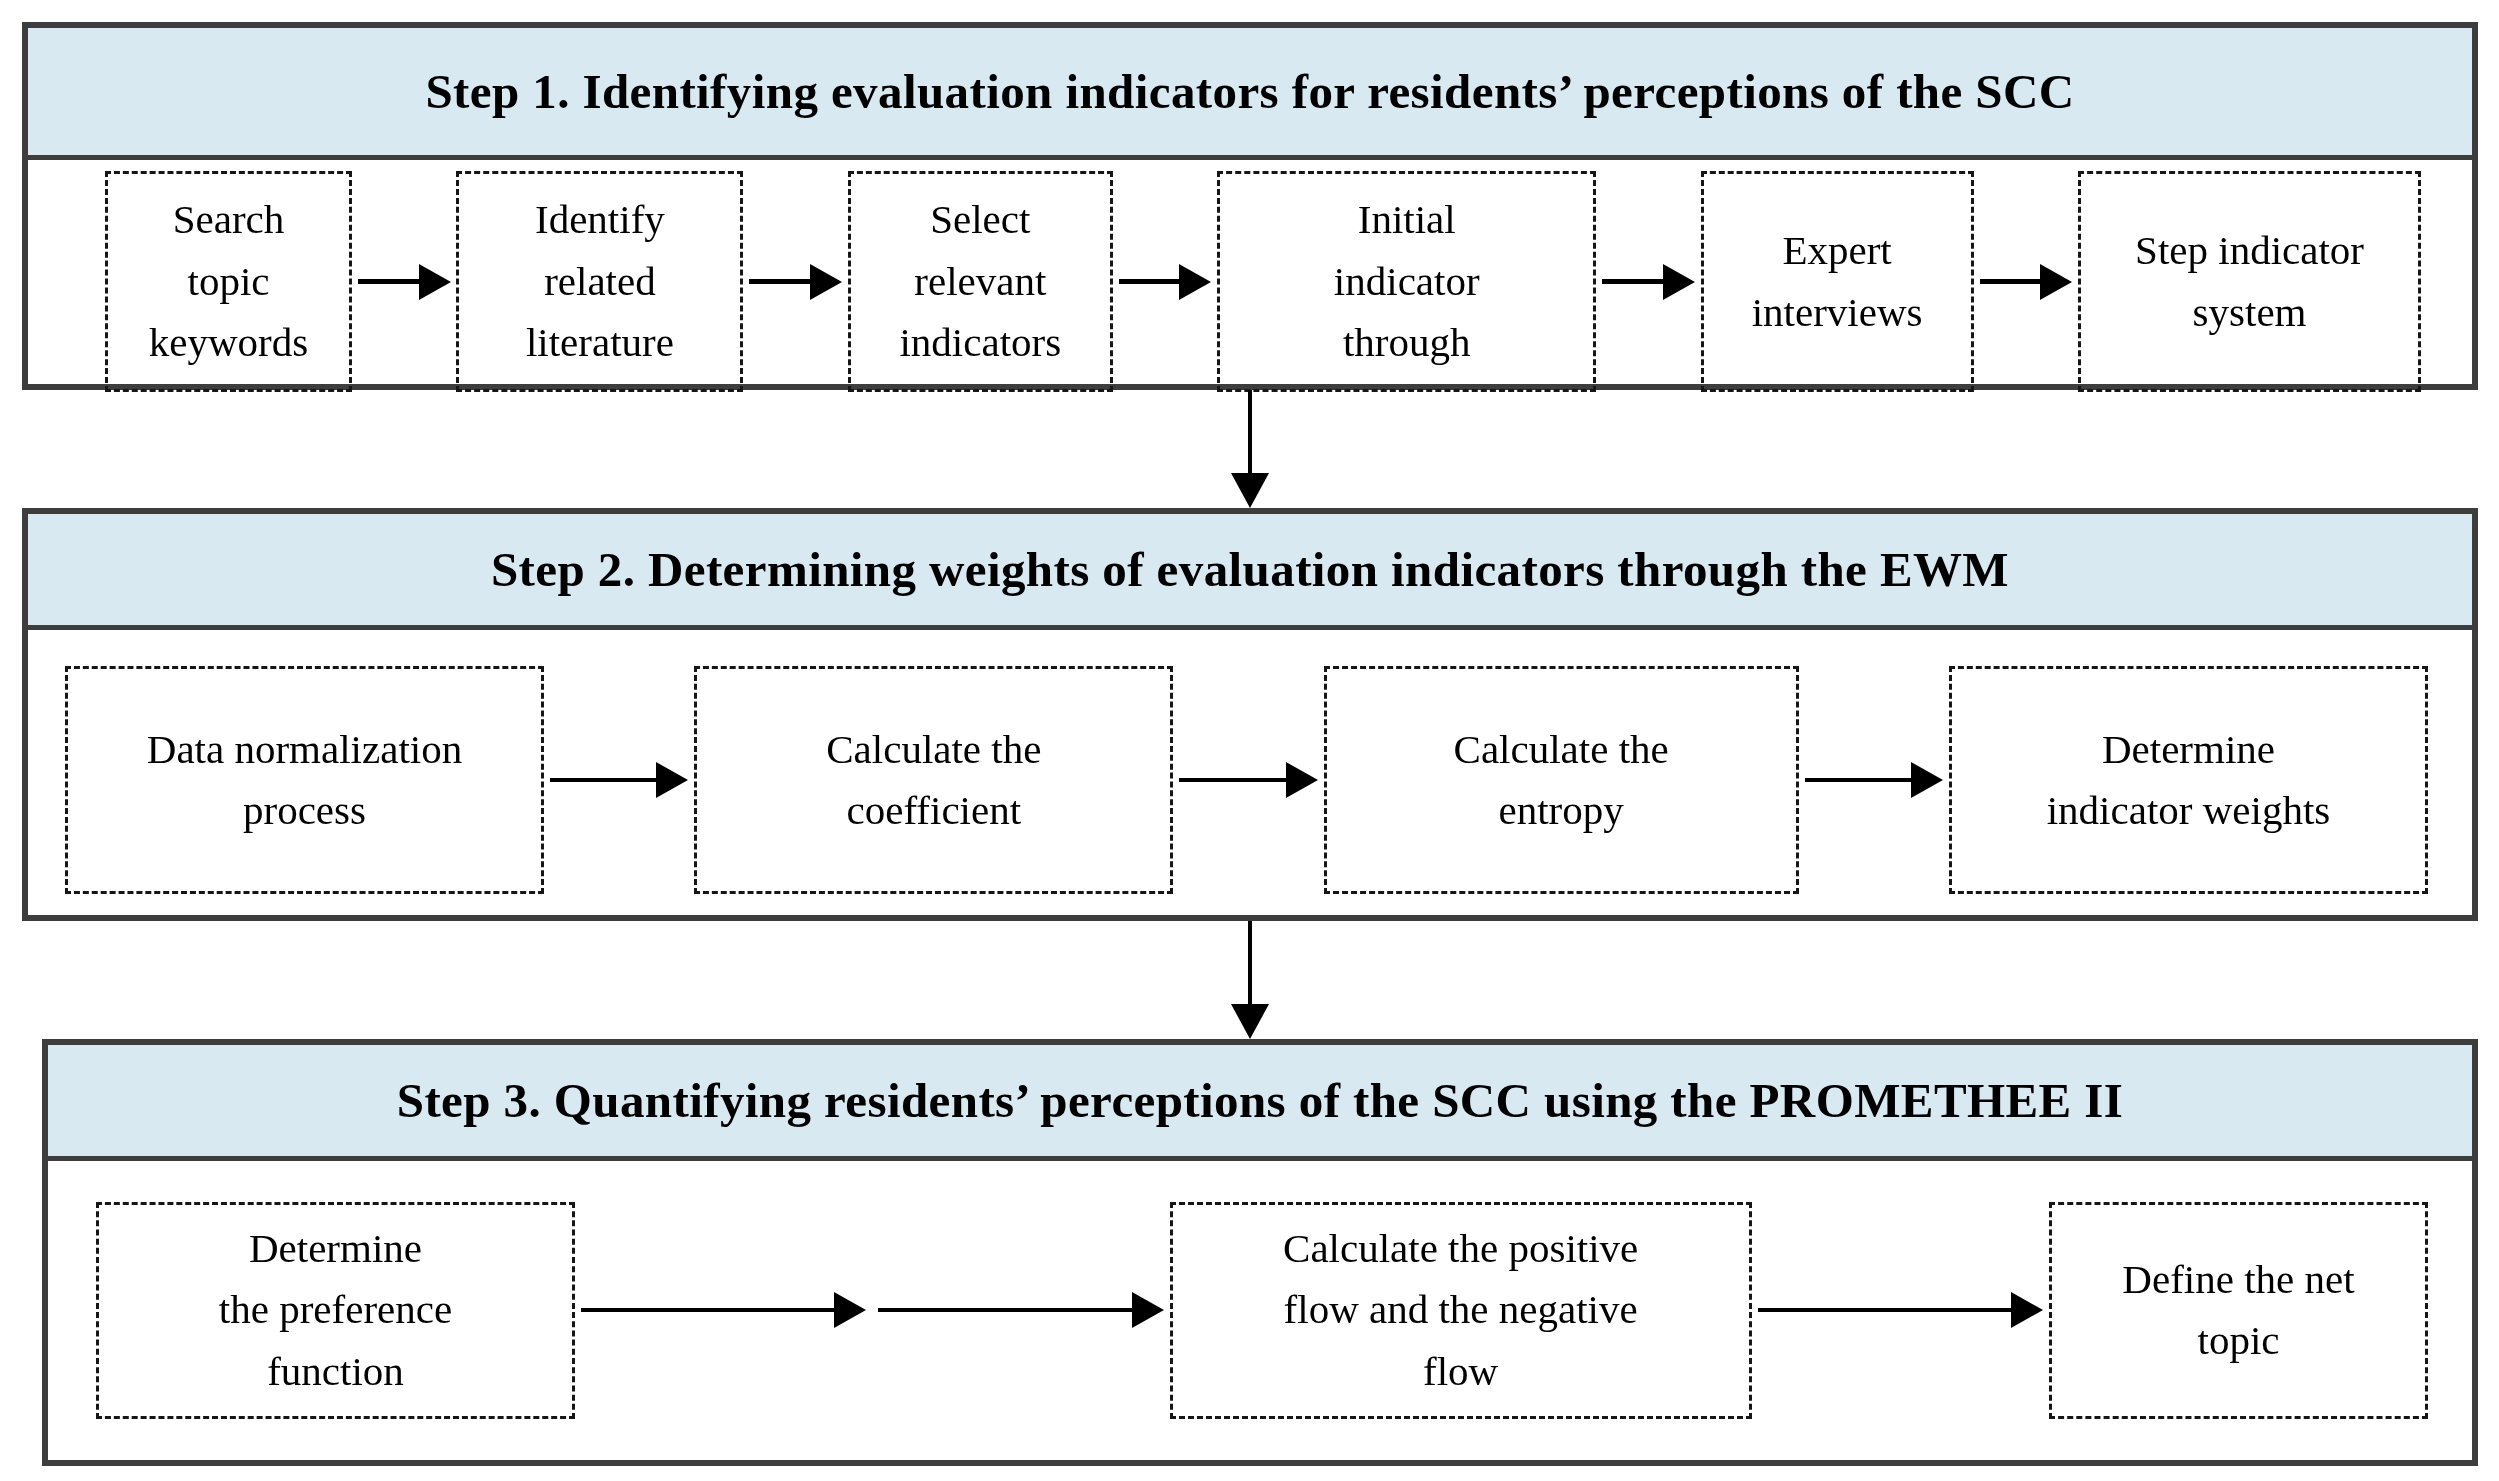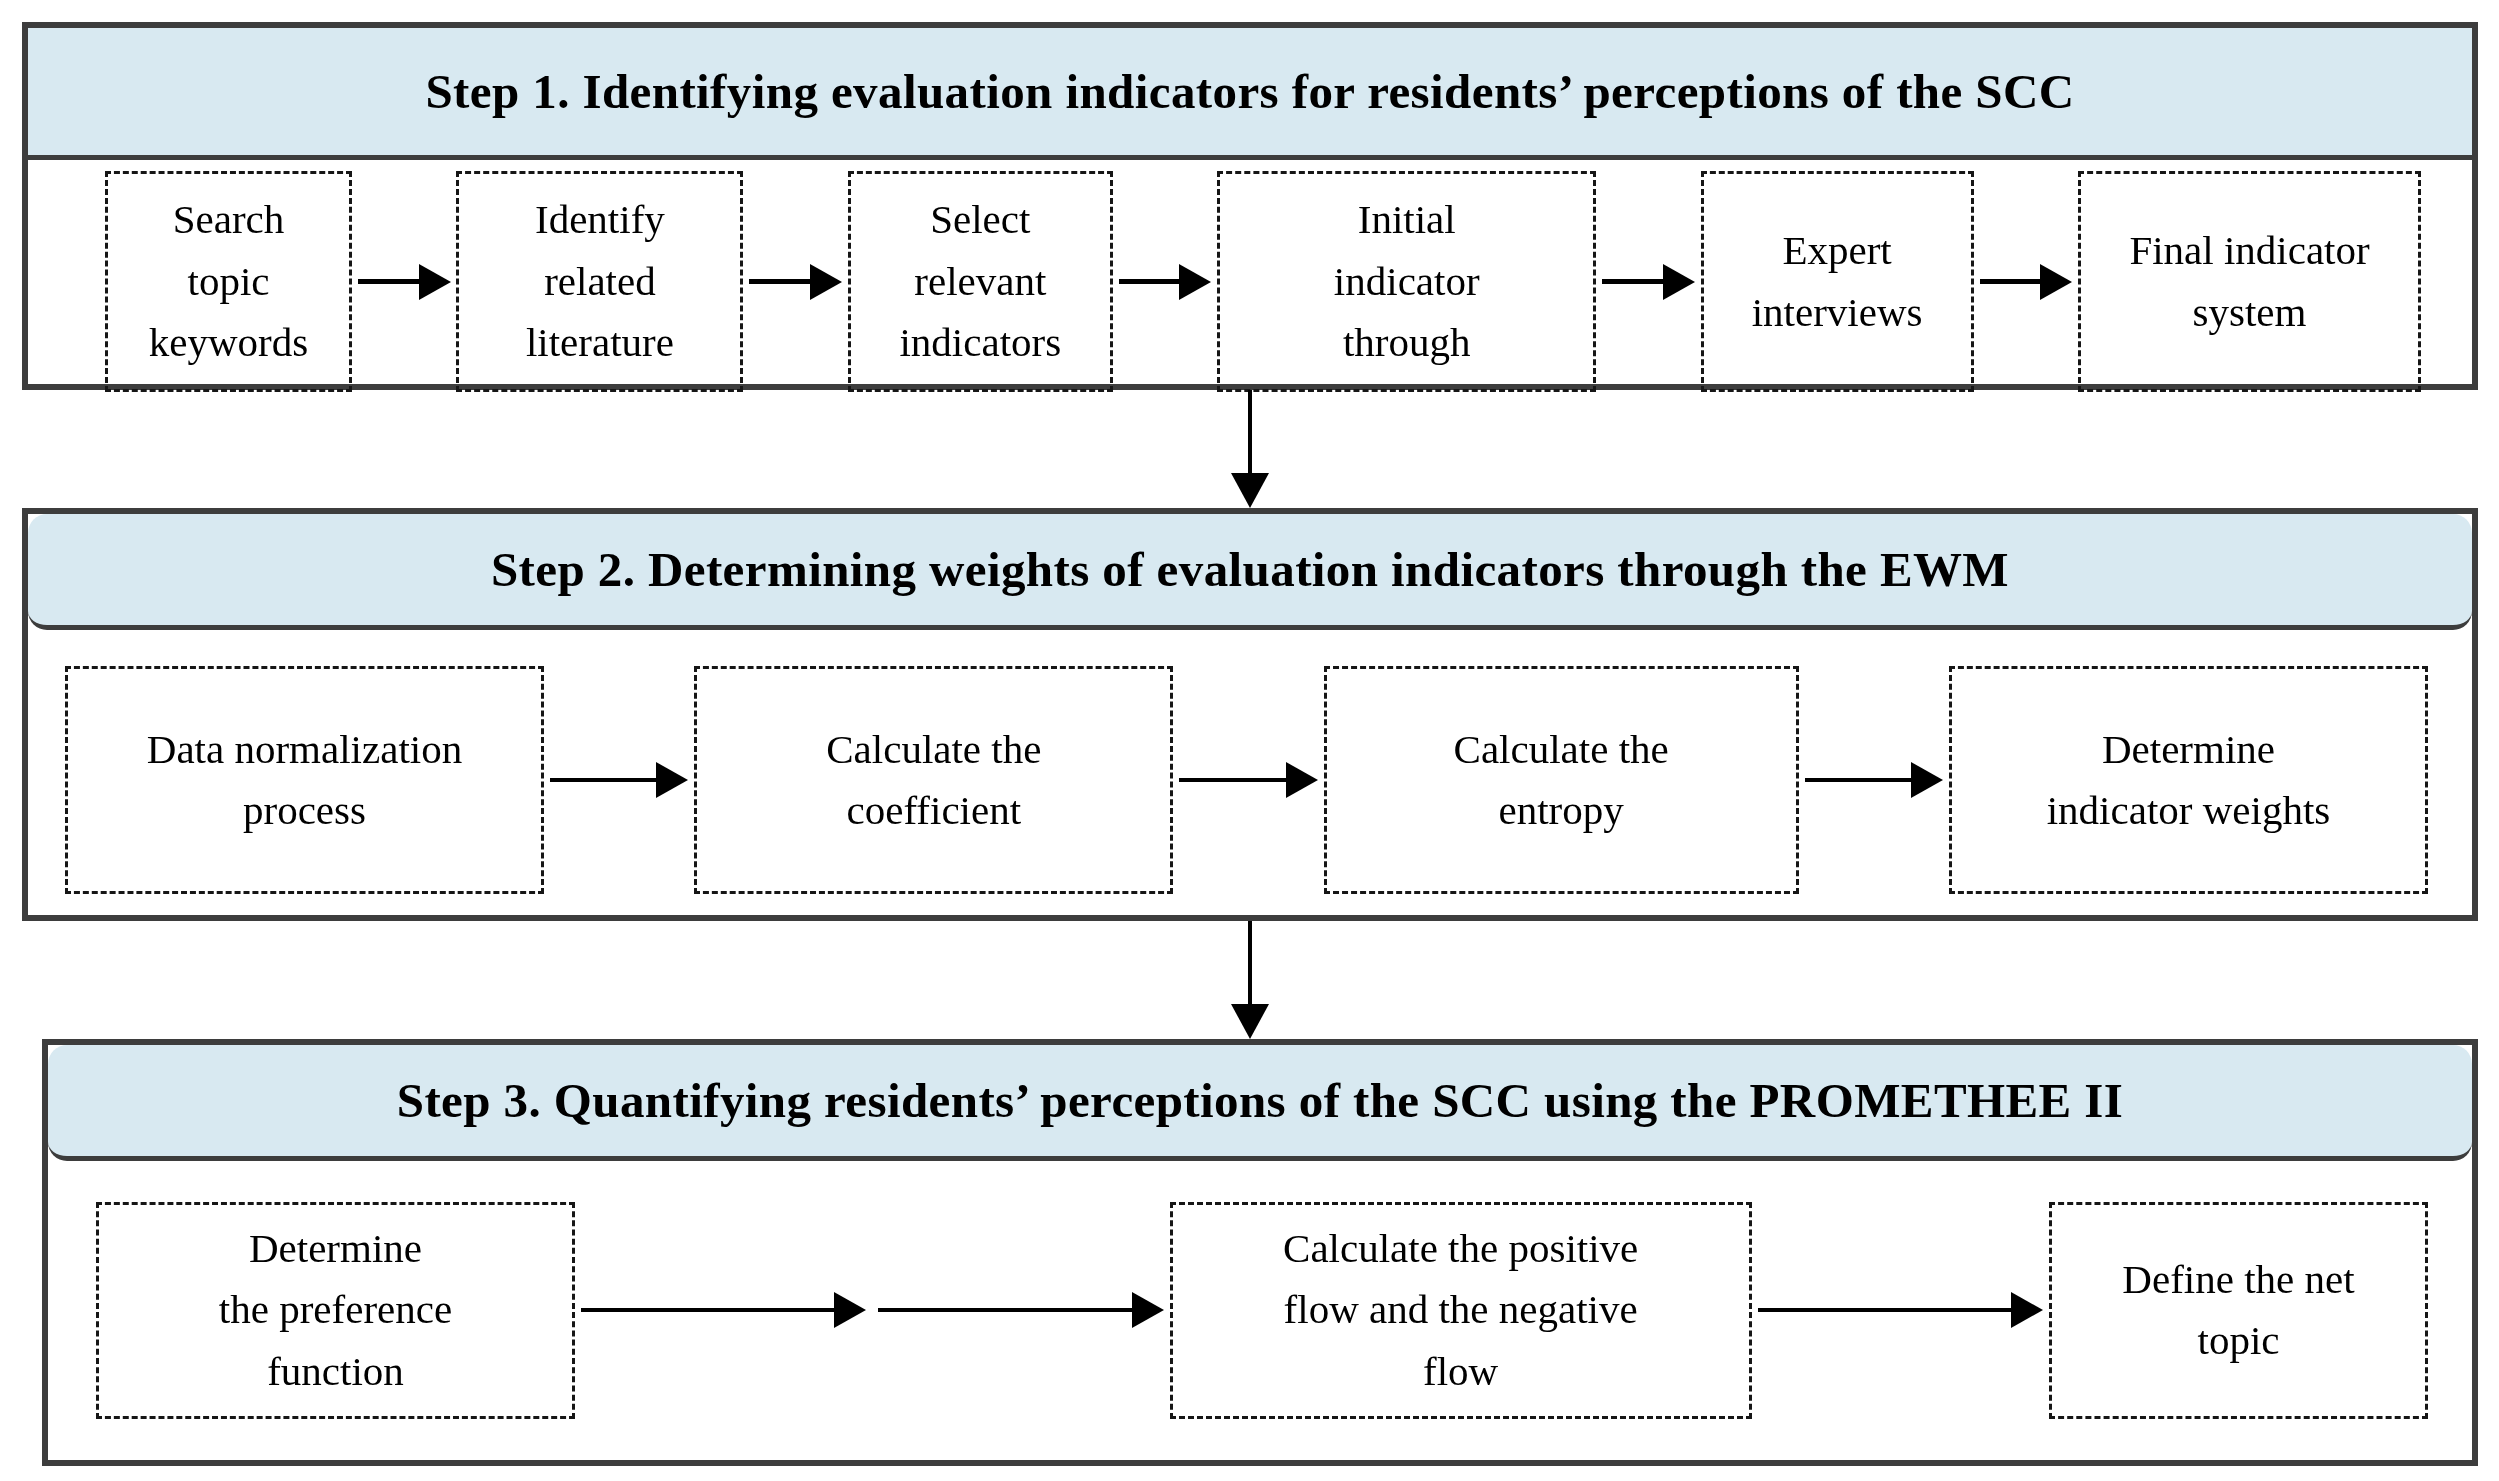--- a/index.html
+++ b/index.html
@@ -21,21 +21,21 @@
     background: #ffffff;
   }
   .panel-header {
     background: #d8e9f1;
     border-bottom: 5.2px solid #3d3d3d;
     display: flex;
     align-items: center;
     justify-content: center;
     height: 132px;
   }
-  #p2 .panel-header, #p3 .panel-header { height: 116px; border-radius: 19px; }
+  #p2 .panel-header, #p3 .panel-header { height: 116px; }
   .panel-title {
     font-size: 49px;
     font-weight: bold;
     letter-spacing: 0.4px;
   }
   .panel-body {
     display: flex;
     align-items: center;
   }
   #p1 { height: 368px; }
@@ -137,21 +137,21 @@
         </div>
       <div class="flow-box" style="width:273px">
         <span>Expert
 interviews</span>
       </div>
       <div class="harrow">
           <div class="hline"></div>
           <div class="hhead"></div>
         </div>
       <div class="flow-box" style="width:343px">
-        <span>Final indicator
+        <span>Step indicator
 system</span>
       </div>
     </div>
   </section>
 
   <div class="gap">
     <div class="varrow">
         <div class="vline"></div>
         <div class="vhead"></div>
       </div>

